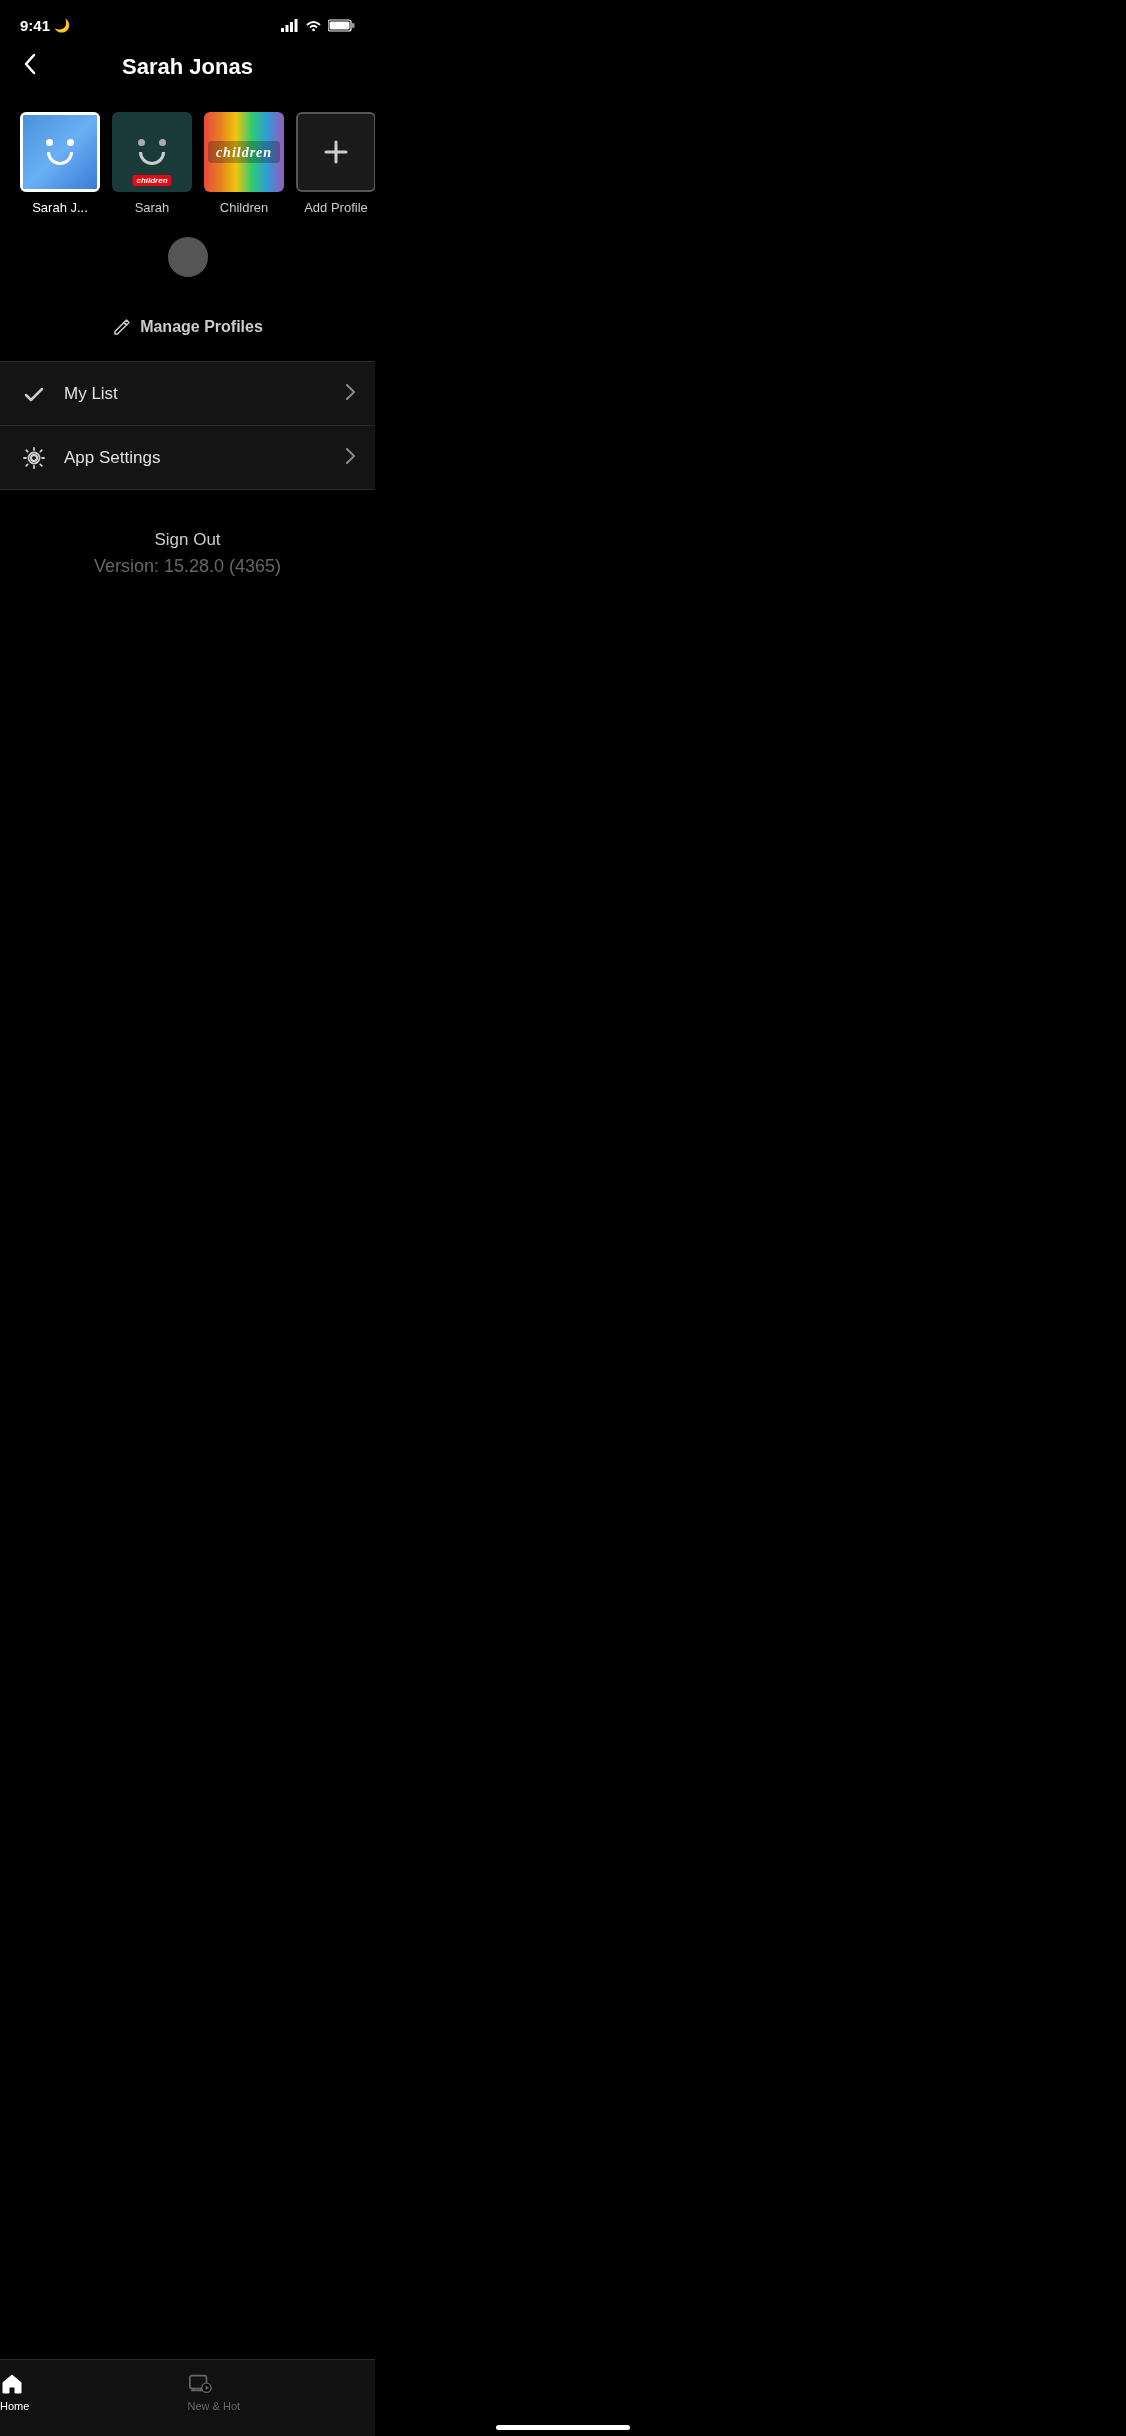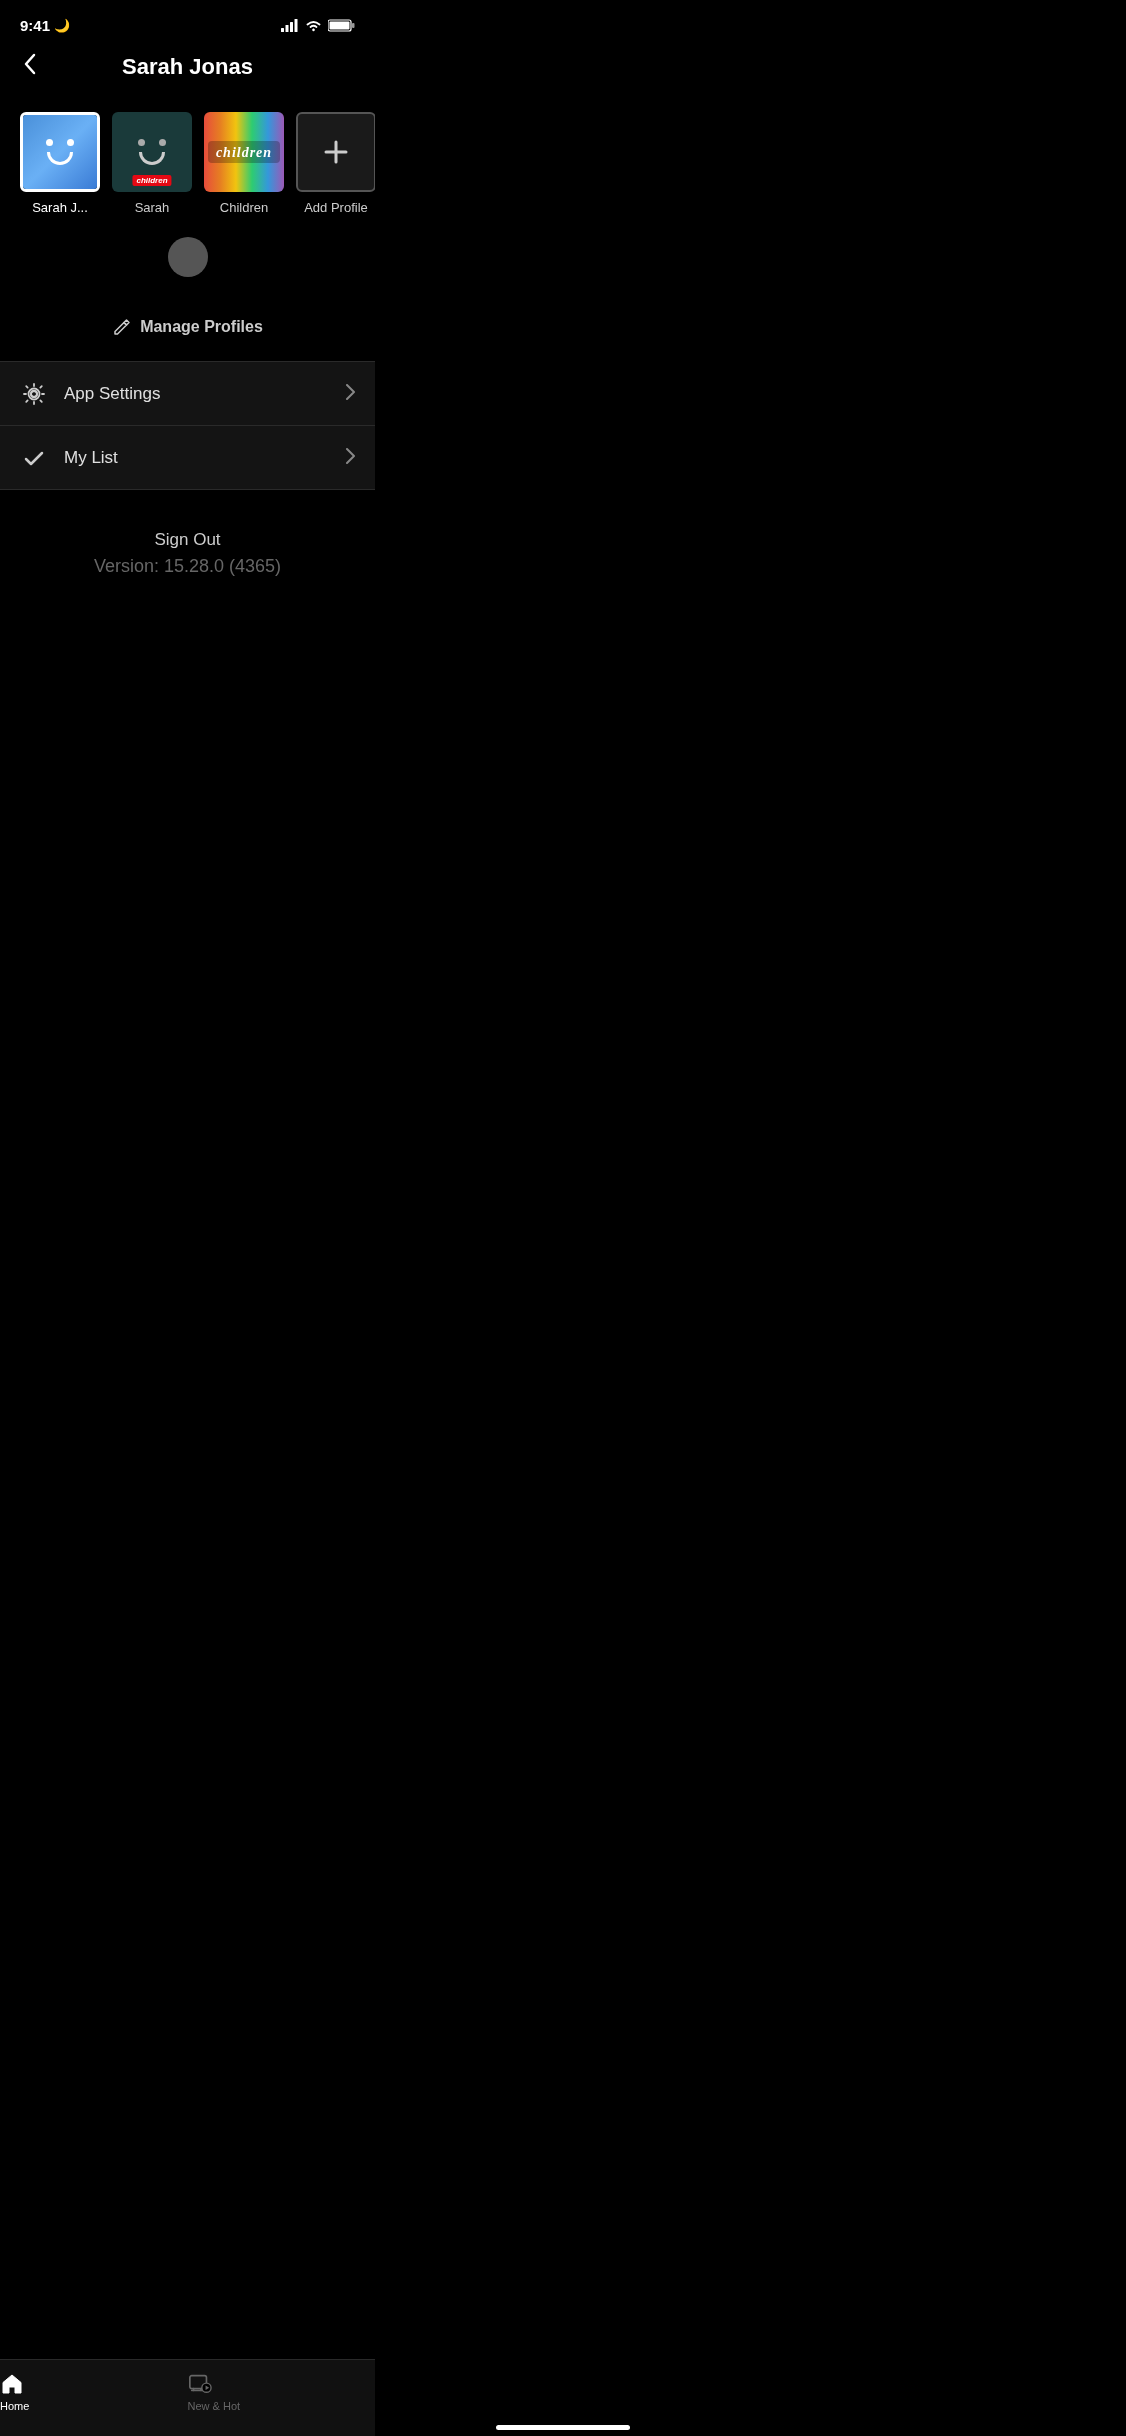--- a/index.html
+++ b/index.html
@@ -426,42 +426,42 @@
   </svg>
   <span class="manage-profiles-text">Manage Profiles</span>
 </div>
 
 <div class="divider"></div>
 
 <div class="menu-section">
 
   <div class="menu-item">
     <div class="menu-icon">
+      <svg width="22" height="22" viewBox="0 0 22 22" fill="none">
+        <polyline points="3,12 8,17 19,6" stroke="#ccc" stroke-width="2.5" stroke-linecap="round" stroke-linejoin="round" fill="none"></polyline>
+      </svg>
+    </div>
+    <span class="menu-label">My List</span>
+    <span class="chevron-right">
+      <svg width="9" height="16" viewBox="0 0 9 16" fill="none">
+        <path d="M1 1L8 8L1 15" stroke="#888" stroke-width="2" stroke-linecap="round" stroke-linejoin="round"></path>
+      </svg>
+    </span>
+  </div>
+
+  <div class="menu-item">
+    <div class="menu-icon">
       <svg width="24" height="24" viewBox="0 0 24 24" fill="none">
         <circle cx="12" cy="12" r="3" stroke="#ccc" stroke-width="1.8"></circle>
         <path d="M12 2v2M12 20v2M4.22 4.22l1.42 1.42M18.36 18.36l1.42 1.42M2 12h2M20 12h2M4.22 19.78l1.42-1.42M18.36 5.64l1.42-1.42" stroke="#ccc" stroke-width="1.8" stroke-linecap="round"></path>
         <circle cx="12" cy="12" r="5.5" stroke="#ccc" stroke-width="1.8" fill="none"></circle>
         <circle cx="12" cy="12" r="3" stroke="#ccc" stroke-width="1.8" fill="none"></circle>
       </svg>
     </div>
     <span class="menu-label">App Settings</span>
-    <span class="chevron-right">
-      <svg width="9" height="16" viewBox="0 0 9 16" fill="none">
-        <path d="M1 1L8 8L1 15" stroke="#888" stroke-width="2" stroke-linecap="round" stroke-linejoin="round"></path>
-      </svg>
-    </span>
-  </div>
-
-  <div class="menu-item">
-    <div class="menu-icon">
-      <svg width="22" height="22" viewBox="0 0 22 22" fill="none">
-        <polyline points="3,12 8,17 19,6" stroke="#ccc" stroke-width="2.5" stroke-linecap="round" stroke-linejoin="round" fill="none"></polyline>
-      </svg>
-    </div>
-    <span class="menu-label">My List</span>
     <span class="chevron-right">
       <svg width="9" height="16" viewBox="0 0 9 16" fill="none">
         <path d="M1 1L8 8L1 15" stroke="#888" stroke-width="2" stroke-linecap="round" stroke-linejoin="round"></path>
       </svg>
     </span>
   </div>
 
 
 
 </div>

